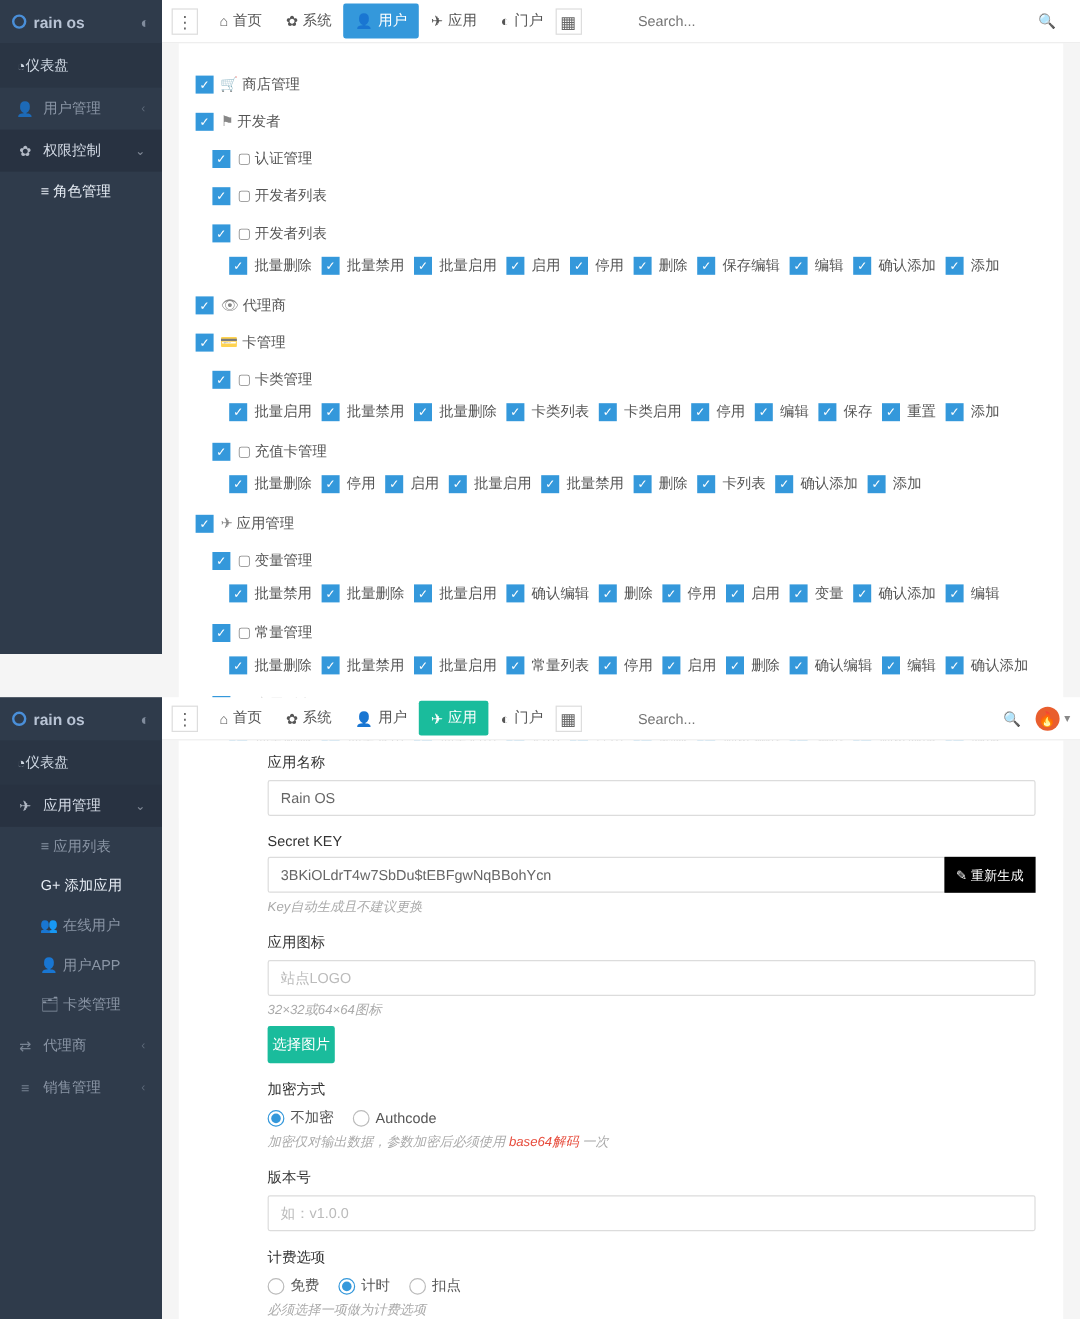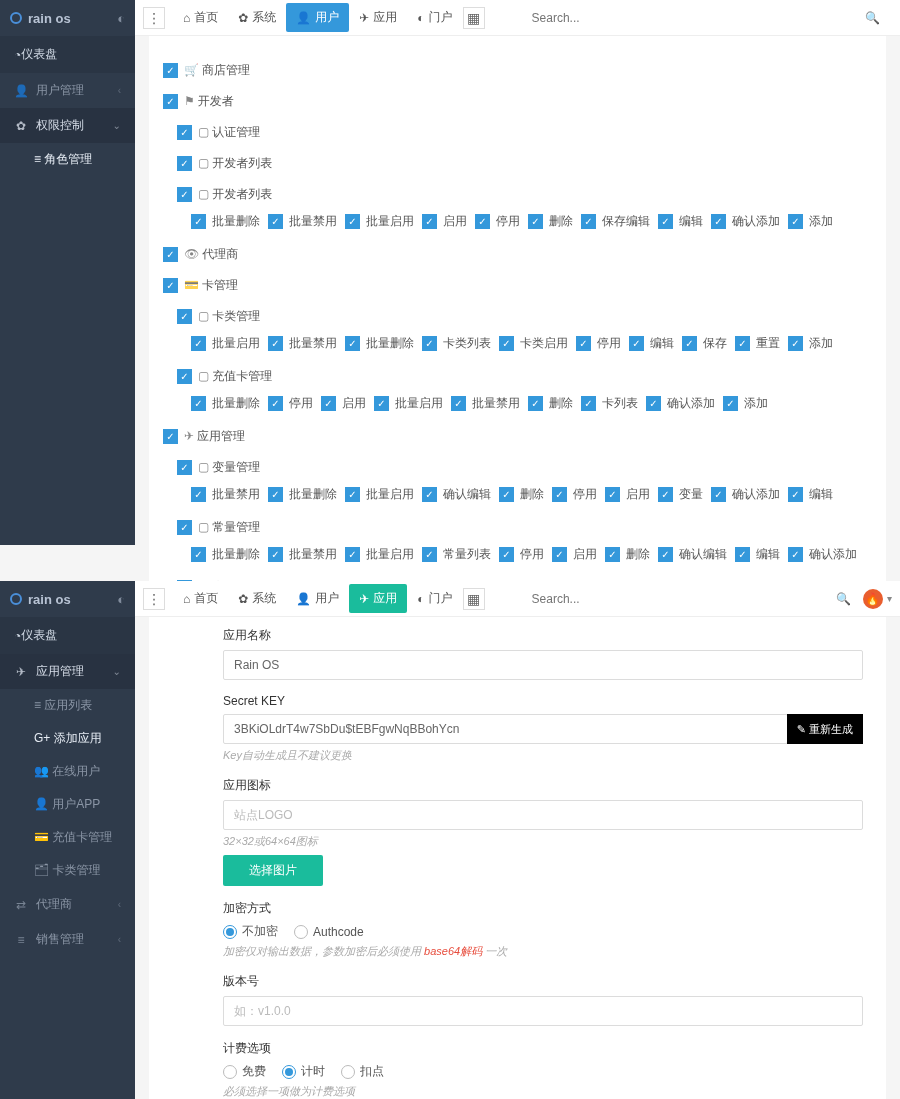--- a/index.html
+++ b/index.html
@@ -42,21 +42,21 @@
 .box { width: 15px; height: 15px; background: #3498db; display: inline-flex; align-items: center; justify-content: center; margin-right: 6px; font-size: 10px; color: #fff; cursor: pointer; }
 .cb .lbl { color: #555; font-size: 12px; }
 .lbl .ic { margin-right: 3px; opacity: .7; }
 .tree-l1 { margin: 8px 0 4px 0; display: flex; align-items: center; }
 .tree-l2 { margin: 8px 0 4px 14px; display: flex; align-items: center; }
 .tree-l3 { margin: 4px 0 2px 14px; display: flex; align-items: center; flex-wrap: wrap; padding-left: 14px; padding-bottom: 2px; }
 
 .submit-row { margin: 16px 0 0 56px; }
 .btn-blue { background: #3498db; color: #fff; border: none; padding: 7px 14px; font-size: 12px; border-radius: 2px; cursor: pointer; display: inline-flex; align-items: center; }
 .btn-blue .ic { margin-right: 4px; }
-.btn-green { background: #1abc9c; color: #fff; border: none; padding: 7px 26px; font-size: 12px; border-radius: 2px; cursor: pointer; }
+.btn-green { background: #1abc9c; color: #fff; border: none; padding: 7px 4px; font-size: 12px; border-radius: 2px; cursor: pointer; }
 .btn-orange { background: #000000; color: #fff; border: none; padding: 5px 10px; font-size: 11px; cursor: pointer; }
 
 
 .fgroup { margin: 0 0 14px 60px; max-width: 640px; }
 .flabel { font-size: 12px; color: #333; margin-bottom: 6px; display: block; font-weight: 500; }
 .finput { width: 100%; padding: 7px 10px; border: 1px solid #dcdcdc; border-radius: 2px; font-size: 12px; color: #666; outline: none; }
 .finput::placeholder { color: #bbb; }
 .input-row { display: flex; align-items: stretch; }
 .input-row .finput { flex: 1; }
 .input-row .btn-orange { margin-left: -1px; }
@@ -494,21 +494,20 @@
     <div class="side-item" style="background:#283241;color:#d6dde8;">
       <span class="ic">✈</span>
       <span>应用管理</span>
       <span class="car">⌄</span>
     </div>
     <div id="side2subs">
           <div class="side-sub"><span class="ic">≡ </span><span>应用列表</span></div>
           <div class="side-sub active"><span class="ic">G+ </span><span>添加应用</span></div>
           <div class="side-sub"><span class="ic">👥 </span><span>在线用户</span></div>
           <div class="side-sub"><span class="ic">👤 </span><span>用户APP</span></div>
-          <div class="side-sub"><span class="ic">💳 </span><span>充值卡管理</span></div>
           <div class="side-sub"><span class="ic">🗂 </span><span>卡类管理</span></div>
         </div>
     <div class="side-item">
       <span class="ic">⇄</span>
       <span>代理商</span>
       <span class="car">‹</span>
     </div>
     <div class="side-item">
       <span class="ic">≡</span>
       <span>销售管理</span>

